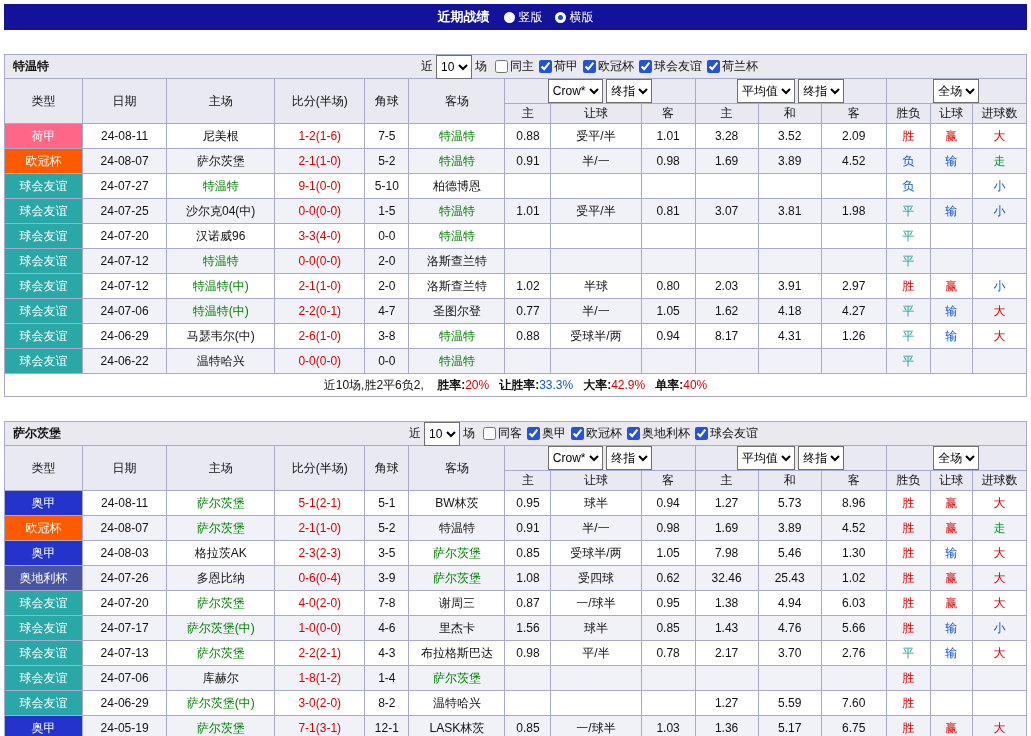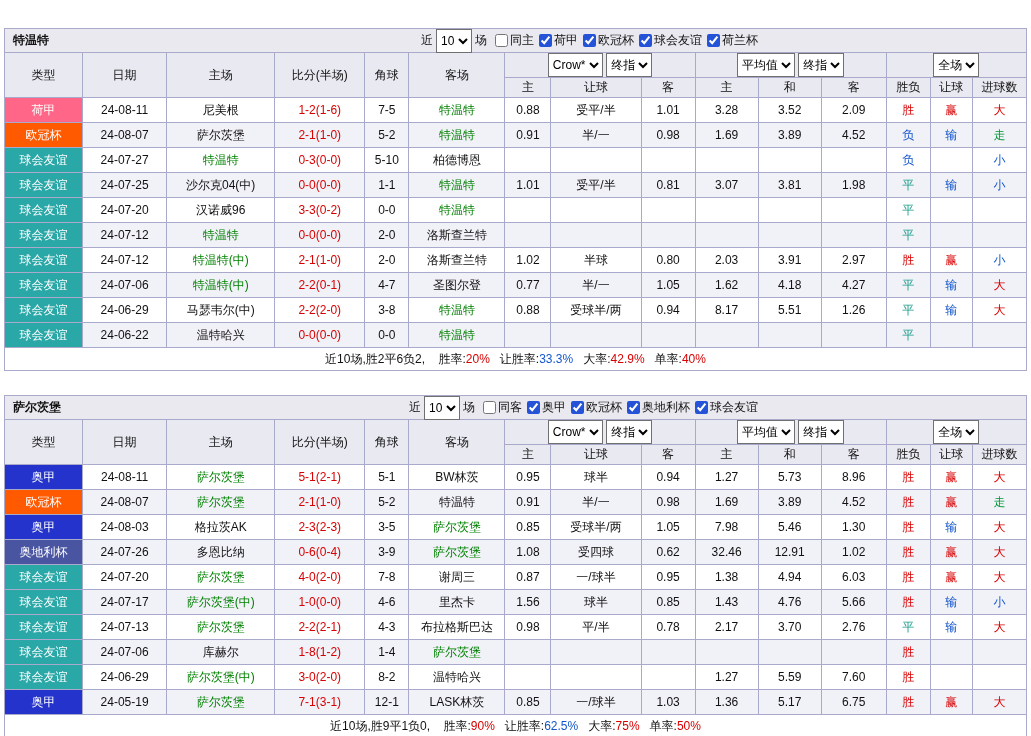--- a/index.html
+++ b/index.html
@@ -71,28 +71,41 @@
     overflow: hidden;
     padding: 0 1px;
   }
   thead th { background: #e9e9f2; font-weight: normal; height: 20px; }
   tbody td { height: 25px; background: #fff; }
   tbody tr:nth-child(even) td { background: #f1f1f8; }
   td.type-cell { color: #fff; }
   td.score-cell { color: #d80000; }
   td.focus-team { color: #008000; }
   tfoot td.summary { height: 23px; background: #fff; }
-  .stat-label { margin-left: 10px; }
+  .stat-label { margin-left: 10px; font-weight: bold; }
   .bottom-line { height: 3px; background: #12129b; margin-top: 2px; }
 </style>
 </head>
 <body>
 
 <div class="page">
 
+  <div class="title-bar">
+    <span class="title">近期战绩</span>
+    <span style="display:inline-flex;gap:12px;">
+        <label class="radio-label">
+          <span class="radio"></span>
+          <span class="radio-text">竖版</span>
+        </label>
+        <label class="radio-label">
+          <span class="radio sel"></span>
+          <span class="radio-text">横版</span>
+        </label>
+      </span>
+  </div>
 
   <div class="section">
     <div class="team-bar">
       <span class="team-name">特温特</span>
       <div class="filters">
         <span>近</span>
         <select>
           <option>10</option>
         </select>
         <span>场</span>
@@ -202,55 +215,55 @@
             <td>3.89</td>
             <td>4.52</td>
             <td style="color: rgb(19, 86, 204);">负</td>
             <td style="color: rgb(19, 86, 204);">输</td>
             <td style="color: rgb(0, 153, 51);">走</td>
           </tr>
           <tr>
             <td class="type-cell" style="background: rgb(42, 167, 167);">球会友谊</td>
             <td>24-07-27</td>
             <td class="focus-team">特温特</td>
-            <td class="score-cell">0-3(0-0)</td>
+            <td class="score-cell">9-1(0-0)</td>
             <td>5-10</td>
             <td>柏德博恩</td>
             <td></td>
             <td></td>
             <td></td>
             <td></td>
             <td></td>
             <td></td>
             <td style="color: rgb(19, 86, 204);">负</td>
             <td style="color: rgb(0, 0, 0);"></td>
             <td style="color: rgb(19, 86, 204);">小</td>
           </tr>
           <tr>
             <td class="type-cell" style="background: rgb(42, 167, 167);">球会友谊</td>
             <td>24-07-25</td>
             <td>沙尔克04(中)</td>
             <td class="score-cell">0-0(0-0)</td>
-            <td>1-1</td>
+            <td>1-5</td>
             <td class="focus-team">特温特</td>
             <td>1.01</td>
             <td>受平/半</td>
             <td>0.81</td>
             <td>3.07</td>
             <td>3.81</td>
             <td>1.98</td>
             <td style="color: rgb(31, 158, 140);">平</td>
             <td style="color: rgb(19, 86, 204);">输</td>
             <td style="color: rgb(19, 86, 204);">小</td>
           </tr>
           <tr>
             <td class="type-cell" style="background: rgb(42, 167, 167);">球会友谊</td>
             <td>24-07-20</td>
             <td>汉诺威96</td>
-            <td class="score-cell">3-3(0-2)</td>
+            <td class="score-cell">3-3(4-0)</td>
             <td>0-0</td>
             <td class="focus-team">特温特</td>
             <td></td>
             <td></td>
             <td></td>
             <td></td>
             <td></td>
             <td></td>
             <td style="color: rgb(31, 158, 140);">平</td>
             <td style="color: rgb(0, 0, 0);"></td>
@@ -304,28 +317,28 @@
             <td>4.18</td>
             <td>4.27</td>
             <td style="color: rgb(31, 158, 140);">平</td>
             <td style="color: rgb(19, 86, 204);">输</td>
             <td style="color: rgb(216, 0, 0);">大</td>
           </tr>
           <tr>
             <td class="type-cell" style="background: rgb(42, 167, 167);">球会友谊</td>
             <td>24-06-29</td>
             <td>马瑟韦尔(中)</td>
-            <td class="score-cell">2-2(2-0)</td>
+            <td class="score-cell">2-6(1-0)</td>
             <td>3-8</td>
             <td class="focus-team">特温特</td>
             <td>0.88</td>
             <td>受球半/两</td>
             <td>0.94</td>
             <td>8.17</td>
-            <td>5.51</td>
+            <td>4.31</td>
             <td>1.26</td>
             <td style="color: rgb(31, 158, 140);">平</td>
             <td style="color: rgb(19, 86, 204);">输</td>
             <td style="color: rgb(216, 0, 0);">大</td>
           </tr>
           <tr>
             <td class="type-cell" style="background: rgb(42, 167, 167);">球会友谊</td>
             <td>24-06-22</td>
             <td>温特哈兴</td>
             <td class="score-cell">0-0(0-0)</td>
@@ -489,21 +502,21 @@
             <td class="type-cell" style="background: rgb(74, 85, 162);">奥地利杯</td>
             <td>24-07-26</td>
             <td>多恩比纳</td>
             <td class="score-cell">0-6(0-4)</td>
             <td>3-9</td>
             <td class="focus-team">萨尔茨堡</td>
             <td>1.08</td>
             <td>受四球</td>
             <td>0.62</td>
             <td>32.46</td>
-            <td>12.91</td>
+            <td>25.43</td>
             <td>1.02</td>
             <td style="color: rgb(216, 0, 0);">胜</td>
             <td style="color: rgb(216, 0, 0);">赢</td>
             <td style="color: rgb(216, 0, 0);">大</td>
           </tr>
           <tr>
             <td class="type-cell" style="background: rgb(42, 167, 167);">球会友谊</td>
             <td>24-07-20</td>
             <td class="focus-team">萨尔茨堡</td>
             <td class="score-cell">4-0(2-0)</td>

